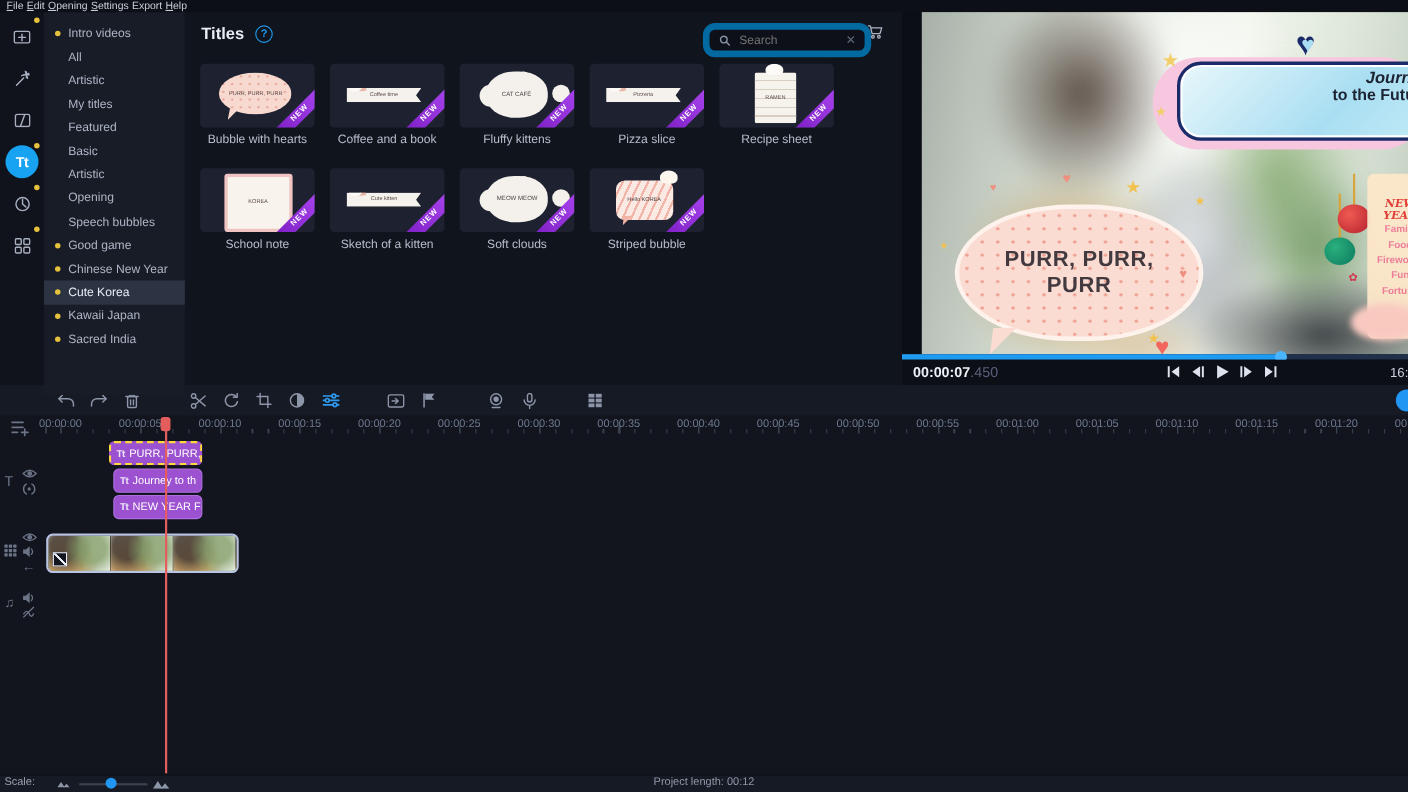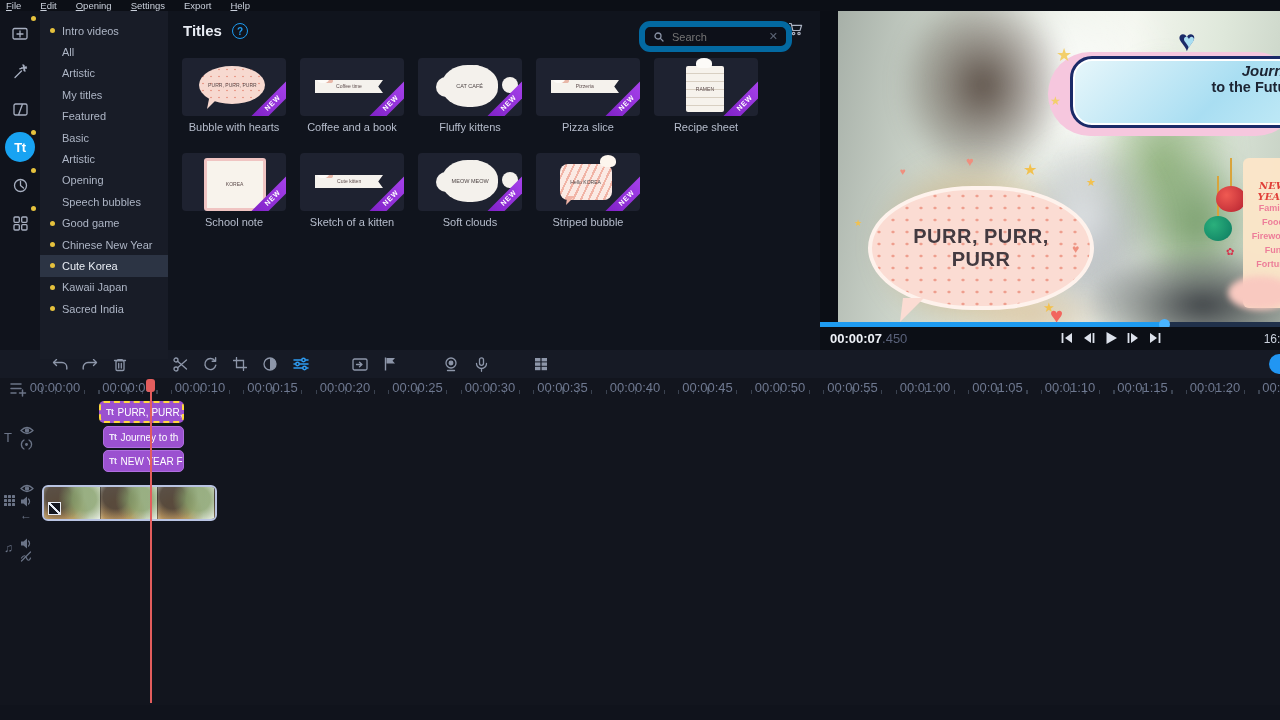--- a/index.html
+++ b/index.html
@@ -1,21 +1,21 @@
 <!DOCTYPE html>
 <html><head>
 <meta charset="utf-8">
 <style>
   html,body{margin:0;padding:0;background:#0a0d14;}
   .app{position:relative;width:1280px;height:720px;overflow:hidden;background:#10131c;
        font-family:"Liberation Sans",sans-serif;-webkit-font-smoothing:antialiased;color:#c6ccd8;}
 
   
   .menubar{position:absolute;top:0;left:0;right:0;height:11px;background:#0c0f16;display:flex;
-           gap:19px;align-items:center;padding-left:6px;font-size:9.5px;color:#c9cfda;z-index:40;}
+           gap:3px;align-items:center;padding-left:6px;font-size:9.5px;color:#c9cfda;z-index:40;}
   .menu-item{display:inline-block;cursor:default;}
   .menu-item.u::first-letter{text-decoration:underline;}
 
   
   .rail{position:absolute;top:11px;left:0;width:40px;height:339px;background:#10131c;z-index:30;}
   .rail-btn{position:relative;width:30px;height:30px;margin:7px auto 8px;border-radius:50%;
             display:flex;align-items:center;justify-content:center;color:#a7afc0;}
   .rail-btn.active{background:#18a3f2;color:#fff;}
   .rail-tt{font-size:13px;font-weight:700;letter-spacing:-.5px;}
   .badge-dot{position:absolute;top:-2px;right:-1px;width:5px;height:5px;border-radius:50%;background:#e5c13d;}
@@ -139,21 +139,21 @@
 
   
   .toolbar{position:absolute;top:350px;left:0;width:1280px;height:28px;background:#161a25;z-index:18;}
   .tb{position:absolute;top:4px;width:22px;height:20px;display:flex;align-items:center;justify-content:center;
       color:#8d96a9;cursor:pointer;font-size:14px;}
   .tb.blue{color:#2e9bf0;}
   .tb-help{position:absolute;right:-9px;top:4px;width:20px;height:20px;border-radius:50%;background:#2196f3;}
 
   
   .timeline{position:absolute;top:378px;left:0;width:1280px;height:327px;background:#12151e;overflow:hidden;}
-  .ruler{position:absolute;left:34px;top:0;width:1246px;height:17px;font-size:13px;color:#6e7890;}
+  .ruler{position:absolute;left:34px;top:0;width:1246px;height:17px;font-size:10px;color:#6e7890;}
   .ruler-label{position:absolute;top:2px;transform:translateX(-50%);white-space:nowrap;}
   .ticks-min{position:absolute;left:0;top:12px;width:1246px;height:4px;
       background-image:repeating-linear-gradient(90deg,#3a4250 0 1px,transparent 1px 14.5px);background-position:21px 0;}
   .ticks-maj{position:absolute;left:0;top:9px;width:1246px;height:7px;
       background-image:repeating-linear-gradient(90deg,#495364 0 1px,transparent 1px 72.5px);background-position:21px 0;}
   .ph-line{position:absolute;left:150px;top:3px;width:2px;height:322px;background:#e35d5d;z-index:9;}
   .ph-cap{position:absolute;left:146px;top:1px;width:9px;height:13px;border-radius:3px;background:#e35d5d;z-index:10;}
 
   .tclip{position:absolute;height:22px;background:#9b51d0;border:1px solid #b06fe0;border-radius:5px;color:#fff;
          font-size:10px;display:flex;align-items:center;gap:4px;padding-left:5px;overflow:hidden;white-space:nowrap;
@@ -695,14 +695,32 @@
       <div class="vthumb"></div>
       <div class="vthumb"></div>
       <div class="vthumb"></div>
       <div class="corner-icon"></div>
     </div>
 
     <div class="ph-line"></div>
     <div class="ph-cap"></div>
   </div>
 
+  <div class="footer">
+    <span class="scale-label">Scale:</span>
+    <span class="mount" style="left:52px;top:4px;">
+        <svg width="12" height="7" viewBox="0 0 12 7" fill="currentColor">
+          <path d="M0 7 3.5 2 7 7z"></path>
+          <path d="M5.5 7 8.5 3.5 11.5 7z"></path>
+        </svg>
+      </span>
+    <div class="sl-track"></div>
+    <div class="sl-handle"></div>
+    <span class="mount" style="left:139px;top:3px;">
+        <svg width="16" height="9" viewBox="0 0 16 9" fill="currentColor">
+          <path d="M0 9 4.5 2 9 9z"></path>
+          <path d="M7 9 11 4 15 9z"></path>
+        </svg>
+      </span>
+    <span class="proj-len">Project length:  00:12</span>
+  </div>
 
 </div>
 
 </body></html>

